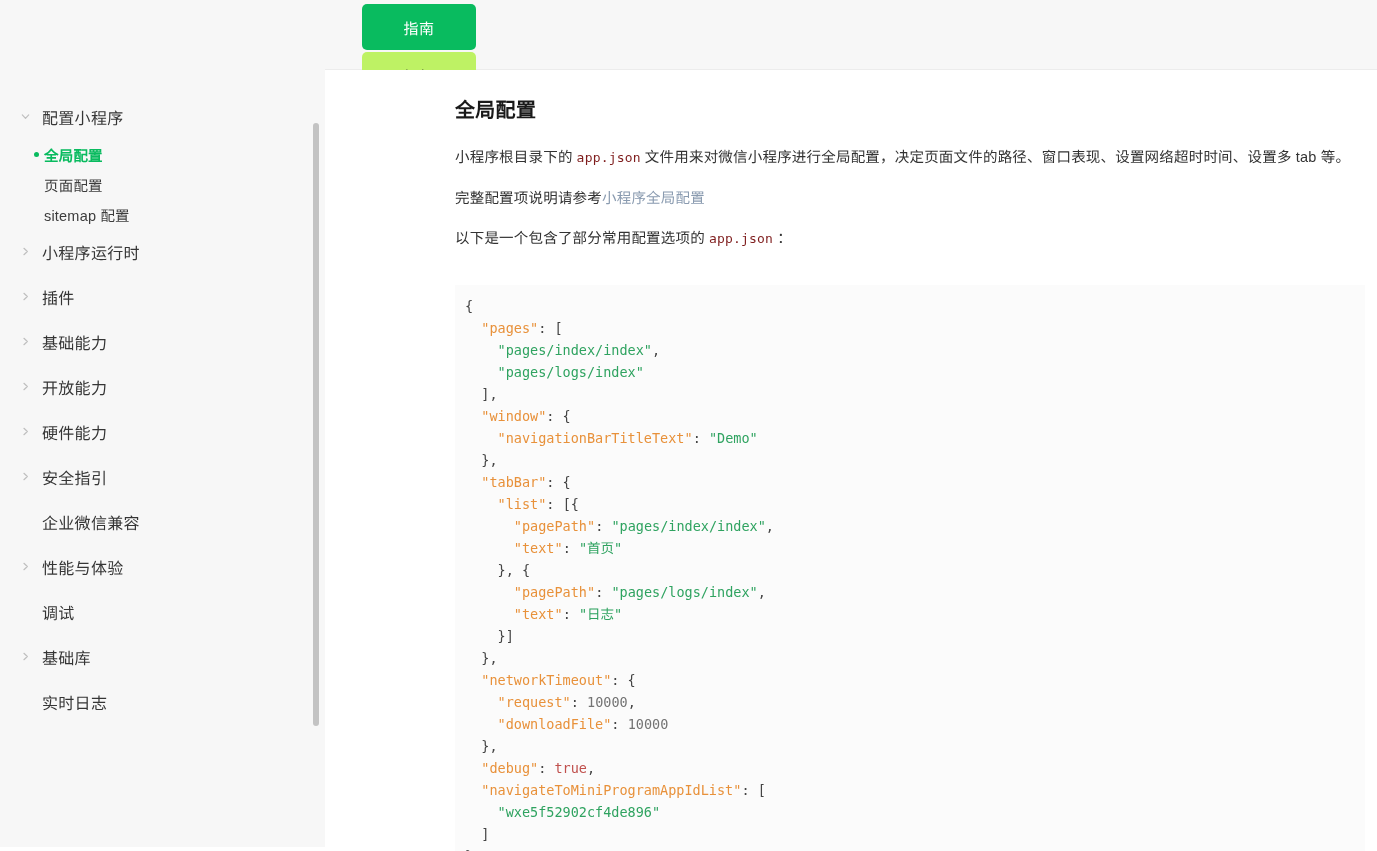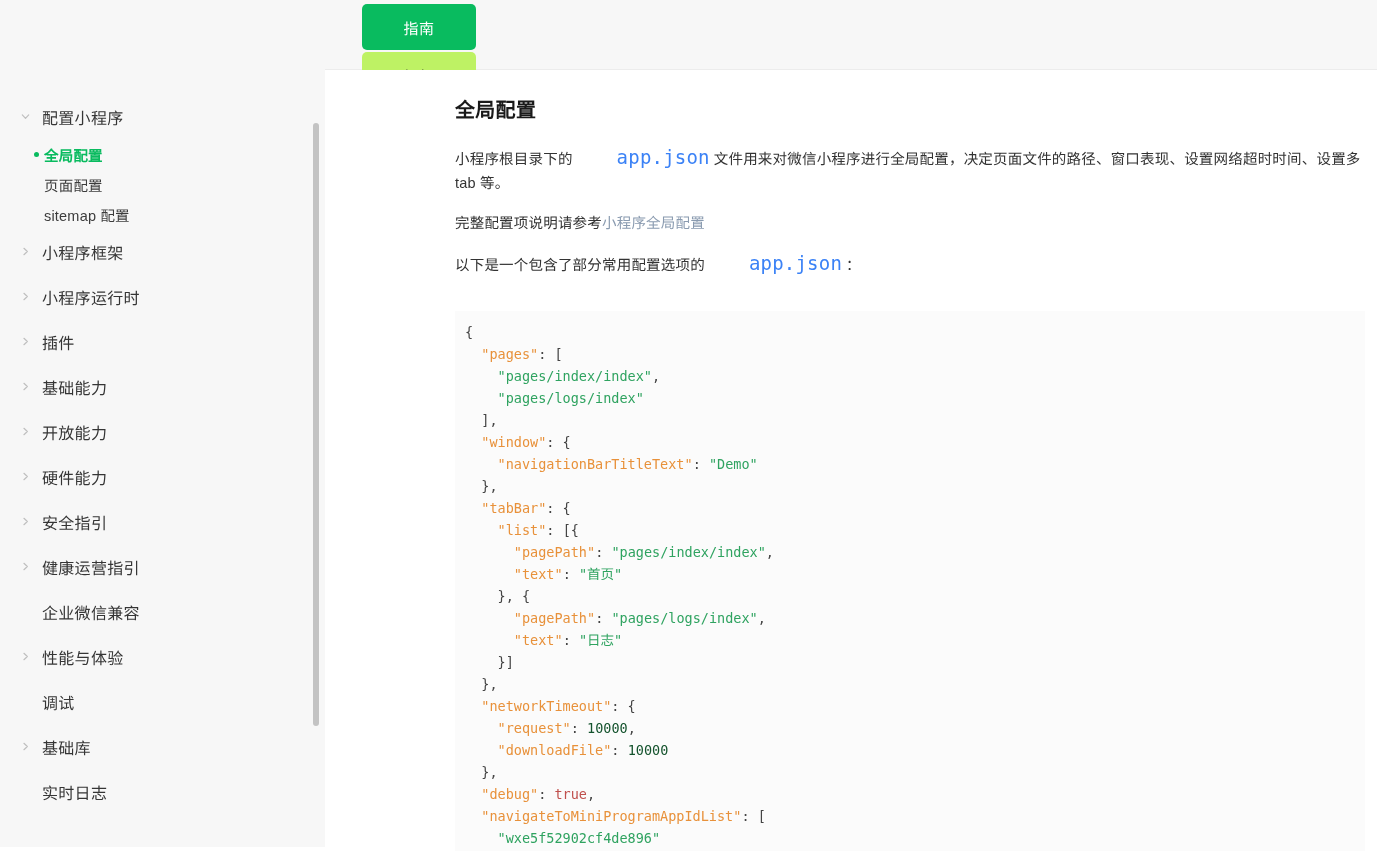--- a/index.html
+++ b/index.html
@@ -154,24 +154,23 @@
   }
   .doc p {
     margin: 0 0 16px 0;
     font-size: 14.5px;
     line-height: 24px;
     color: #333333;
     letter-spacing: 0.2px;
   }
   code.inline {
     font-family: "DejaVu Sans Mono", "Liberation Mono", monospace;
-    font-size: 19px;
-    color: #3b82f6;
+    font-size: 13px;
+    color: #7f1d1d;
     padding: 0 4px;
-    margin-left: 40px;
   }
   a.doclink {
     color: #8a9bb0;
     text-decoration: none;
     cursor: pointer;
   }
 
   
   .codeblock {
     margin-top: 34px;
@@ -179,21 +178,21 @@
     padding: 10px 0 10px 10px;
     font-family: "DejaVu Sans Mono", "Liberation Mono", monospace;
     font-size: 13.5px;
     line-height: 22px;
     white-space: pre;
     color: #333333;
     overflow: hidden;
   }
   .codeblock .ko { color: #e8913a; }
   .codeblock .s { color: #2fa360; }
-  .codeblock .n { color: #14532d; margin-top: 8px; }
+  .codeblock .n { color: #737373; margin-top: 8px; }
   .codeblock .b { color: #c0504d; }
   .codeblock .p { color: #444444; }
 </style>
 </head>
 <body>
 
 <div class="topbar">
   <div class="tabs" id="tabs-container">
       <div class="tab active">
         <span>指南</span>
@@ -241,28 +240,20 @@
       </div>
       <div class="sub-item">
         <span class="sub-label">sitemap 配置</span>
       </div>
       <div class="nav-item">
         <span class="chev">
           <svg width="11" height="11" viewBox="0 0 12 12">
             <path d="M4.3 2.5 L8 6 L4.3 9.5" fill="none" stroke="currentColor" stroke-width="1.3" stroke-linecap="round" stroke-linejoin="round"></path>
           </svg>
         </span>
-        <span class="nav-label">小程序框架</span>
-      </div>
-      <div class="nav-item">
-        <span class="chev">
-          <svg width="11" height="11" viewBox="0 0 12 12">
-            <path d="M4.3 2.5 L8 6 L4.3 9.5" fill="none" stroke="currentColor" stroke-width="1.3" stroke-linecap="round" stroke-linejoin="round"></path>
-          </svg>
-        </span>
         <span class="nav-label">小程序运行时</span>
       </div>
       <div class="nav-item">
         <span class="chev">
           <svg width="11" height="11" viewBox="0 0 12 12">
             <path d="M4.3 2.5 L8 6 L4.3 9.5" fill="none" stroke="currentColor" stroke-width="1.3" stroke-linecap="round" stroke-linejoin="round"></path>
           </svg>
         </span>
         <span class="nav-label">插件</span>
       </div>
@@ -290,28 +281,20 @@
         </span>
         <span class="nav-label">硬件能力</span>
       </div>
       <div class="nav-item">
         <span class="chev">
           <svg width="11" height="11" viewBox="0 0 12 12">
             <path d="M4.3 2.5 L8 6 L4.3 9.5" fill="none" stroke="currentColor" stroke-width="1.3" stroke-linecap="round" stroke-linejoin="round"></path>
           </svg>
         </span>
         <span class="nav-label">安全指引</span>
-      </div>
-      <div class="nav-item">
-        <span class="chev">
-          <svg width="11" height="11" viewBox="0 0 12 12">
-            <path d="M4.3 2.5 L8 6 L4.3 9.5" fill="none" stroke="currentColor" stroke-width="1.3" stroke-linecap="round" stroke-linejoin="round"></path>
-          </svg>
-        </span>
-        <span class="nav-label">健康运营指引</span>
       </div>
       <div class="nav-item">
         <span class="chev empty">
           <svg width="11" height="11" viewBox="0 0 12 12">
             <path d="M4.3 2.5 L8 6 L4.3 9.5" fill="none" stroke="currentColor" stroke-width="1.3" stroke-linecap="round" stroke-linejoin="round"></path>
           </svg>
         </span>
         <span class="nav-label">企业微信兼容</span>
       </div>
       <div class="nav-item">

